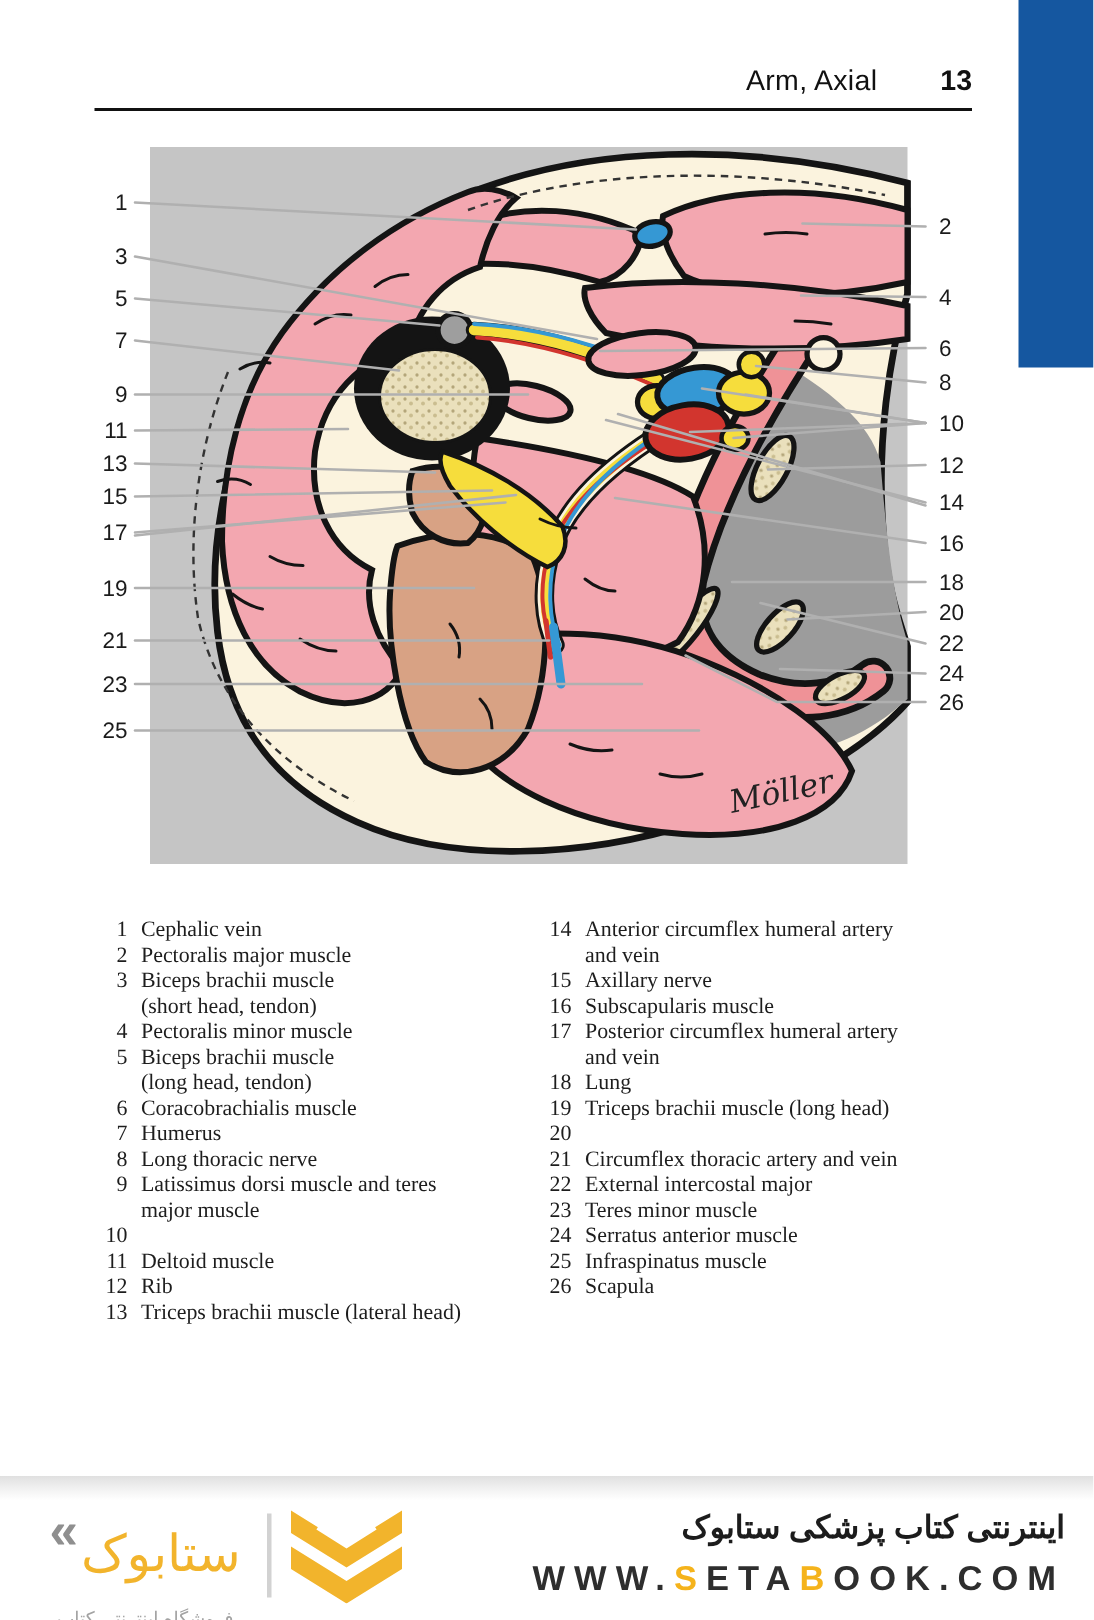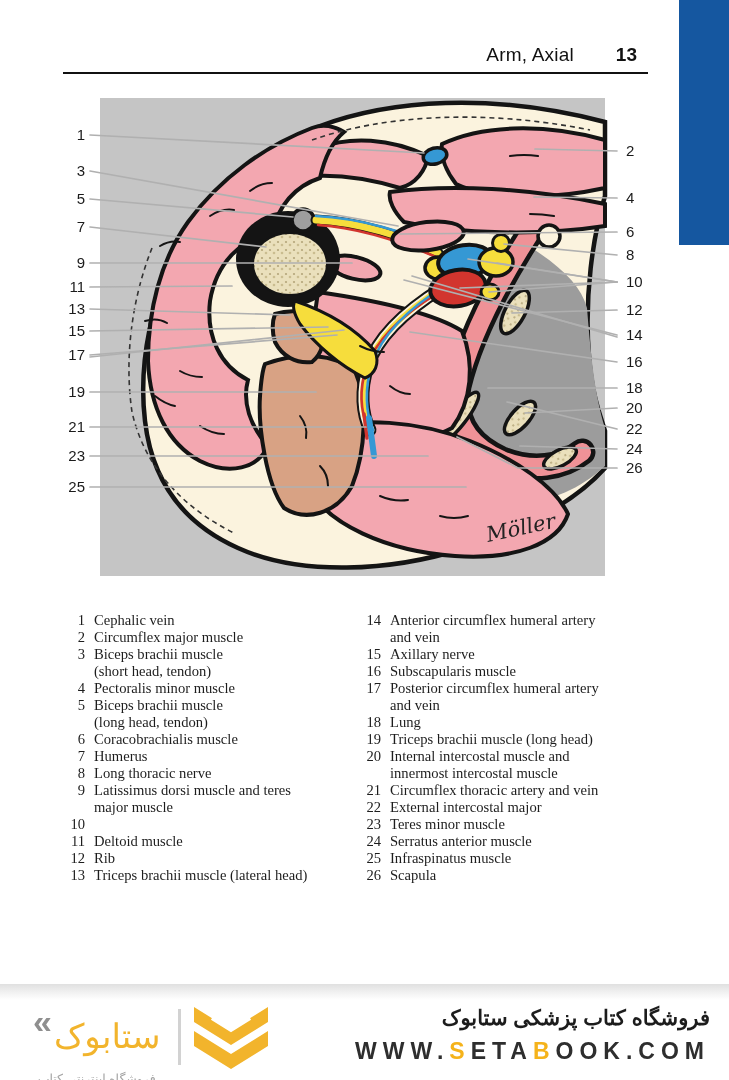--- a/index.html
+++ b/index.html
@@ -3,21 +3,21 @@
 <meta charset="utf-8">
 <style>
   html,body{margin:0;padding:0;}
   body{
     width:729px;height:1080px;position:relative;overflow:hidden;
     background:#ffffff;font-family:"Liberation Sans",sans-serif;
   }
   
   .blue-bar{position:absolute;top:0;right:0;width:50px;height:245px;}
   
-  .header-row{position:absolute;top:44px;left:52px;width:585px;display:flex;justify-content:flex-end;align-items:flex-start;}
+  .header-row{position:absolute;top:44px;left:63px;width:585px;display:flex;justify-content:flex-end;align-items:flex-start;}
   .header-title{font-size:19px;color:#111;letter-spacing:.2px;}
   .header-page{font-size:19px;font-weight:bold;color:#111;margin-left:42px;}
   .header-rule{position:absolute;top:72px;left:63px;width:585px;height:2px;background:#111;}
   
   .figure-wrap{position:absolute;top:96px;left:60px;width:600px;height:488px;}
   
   .legend{position:absolute;top:612px;left:63px;width:600px;display:flex;
           font-family:"Liberation Serif","DejaVu Serif",serif;font-size:14.6px;color:#1d1d1d;}
   .legend-col{display:flex;flex-direction:column;}
   .legend-col.left{width:292px;}
@@ -240,21 +240,21 @@
 </div>
 
 <div class="legend">
   <div class="legend-col left" id="legend-left">
       <div class="legend-row">
         <span class="legend-num">1</span>
         <span class="legend-text">Cephalic vein</span>
       </div>
       <div class="legend-row">
         <span class="legend-num">2</span>
-        <span class="legend-text">Circumflex major muscle</span>
+        <span class="legend-text">Pectoralis major muscle</span>
       </div>
       <div class="legend-row">
         <span class="legend-num">3</span>
         <span class="legend-text">Biceps brachii muscle
 (short head, tendon)</span>
       </div>
       <div class="legend-row">
         <span class="legend-num">4</span>
         <span class="legend-text">Pectoralis minor muscle</span>
       </div>
@@ -318,22 +318,20 @@
       <div class="legend-row">
         <span class="legend-num">18</span>
         <span class="legend-text">Lung</span>
       </div>
       <div class="legend-row">
         <span class="legend-num">19</span>
         <span class="legend-text">Triceps brachii muscle (long head)</span>
       </div>
       <div class="legend-row">
         <span class="legend-num">20</span>
-        <span class="legend-text">Internal intercostal muscle and
-innermost intercostal muscle</span>
       </div>
       <div class="legend-row">
         <span class="legend-num">21</span>
         <span class="legend-text">Circumflex thoracic artery and vein</span>
       </div>
       <div class="legend-row">
         <span class="legend-num">22</span>
         <span class="legend-text">External intercostal major</span>
       </div>
       <div class="legend-row">
@@ -367,15 +365,15 @@
   </div>
   <div class="logo-divider"></div>
   <svg width="78" height="64" viewBox="0 0 78 64">
     <path d="M2,2 L39,25 L76,2 L76,17 L39,40 L2,17 Z" fill="#f2b42c"></path>
     <path d="M2,26 L39,49 L76,26 L76,41 L39,64 L2,41 Z" fill="#f2b42c"></path>
     <path d="M20,13 L39,25 L58,13" stroke="#ffffff" stroke-width="4" fill="none"></path>
   </svg>
 </div>
 
 <div class="url-block">
-  <div class="footer-title">فروشگاه کتاب پزشکی ستابوک</div>
+  <div class="footer-title">اینترنتی کتاب پزشکی ستابوک</div>
   <div class="footer-url" id="footer-url"><span style="color: rgb(46, 46, 46);">WWW.</span><span style="color: rgb(245, 179, 27);">S</span><span style="color: rgb(46, 46, 46);">ETA</span><span style="color: rgb(245, 179, 27);">B</span><span style="color: rgb(46, 46, 46);">OOK.COM</span></div>
 </div>
 
 </body></html>

